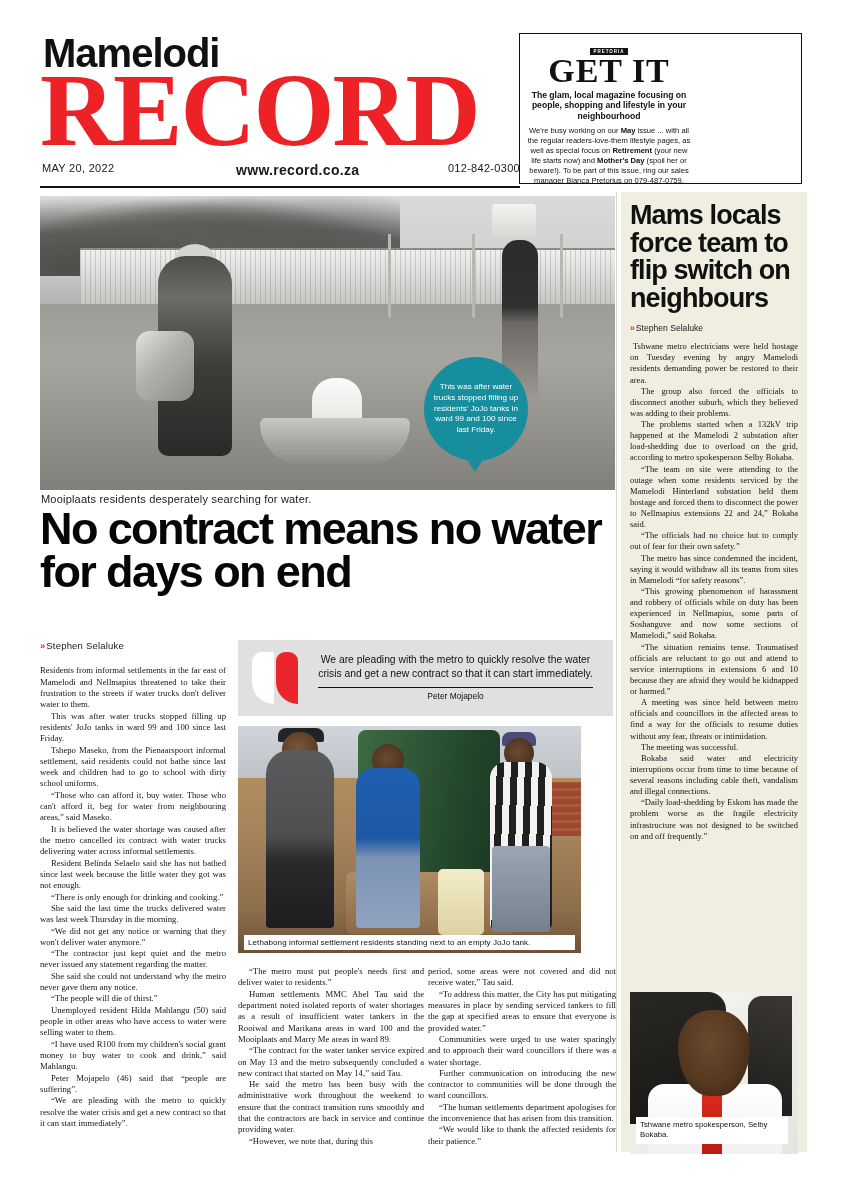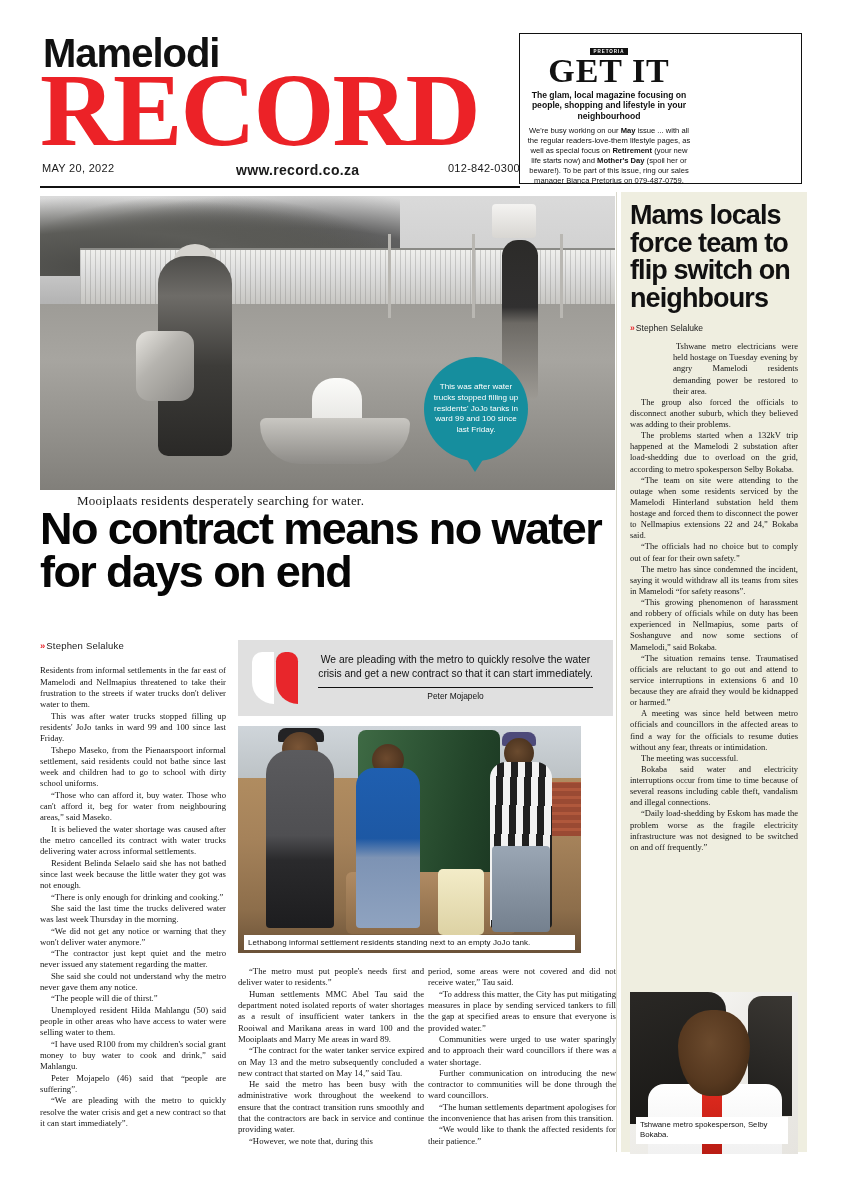--- a/index.html
+++ b/index.html
@@ -113,23 +113,22 @@
     font-family:"Liberation Sans", sans-serif; font-size:8.1px; line-height:1.34;
     text-align:center; display:flex; align-items:center; justify-content:center;
     padding:0 8px;
   }
   .bubble:after { content:""; position:absolute; left:42px; bottom:-11px;
     border-left:9px solid transparent; border-right:9px solid transparent;
     border-top:14px solid #168e9e; }
 
   .hero-caption {
     position:absolute; left:41px; top:493px; width:575px;
-    font-family:Liberation Serif, serif; font-size:13px; color:#1a1a1a;
+    font-family:Liberation Sans, sans-serif; font-size:11px; color:#1a1a1a;
     letter-spacing:.2px;
-    margin-left:36px;
   }
 
   
   .main-headline {
     position:absolute; left:40px; top:508px; width:580px;
     font-family:"Liberation Sans", sans-serif; font-weight:700;
     font-size:45px; line-height:0.95; letter-spacing:-1.6px; color:#060606;
   }
 
   
@@ -212,21 +211,21 @@
   .sb-head {
     font-family:"Liberation Sans", sans-serif; font-weight:700;
     font-size:27px; line-height:1.02; letter-spacing:-0.9px; color:#111;
   }
   .sb-byline { margin-top:11px; font-family:"Liberation Sans", sans-serif;
                font-size:8.6px; color:#1a1a1a; }
   .sb-byline .arrows { color:#e8262b; font-weight:700; margin-right:3px; letter-spacing:-2px; }
   .sb-body { margin-top:8px; font-size:8.5px; line-height:1.31;
              color:#141414; text-align:justify; }
   .sb-body p { text-indent:11px; }
-  .sb-body p.first { text-indent:3px;margin-left:43px; }
+  .sb-body p.first { text-indent:3px; }
 
   .sb-photo { position:absolute; left:9px; top:800px; width:168px; height:162px;
               overflow:hidden; background:#f0abfc; }
   .sbp-bg { position:absolute; inset:0; background:linear-gradient(135deg,#fdfdfd 0%,#efeeea 40%,#e6e4df 100%); }
   .sbp-chair { position:absolute; left:0; top:0; width:96px; height:132px;
                background:linear-gradient(160deg,#2a2825,#171614); border-radius:0 18px 0 0; }
   .sbp-chair2 { position:absolute; right:6px; top:4px; width:44px; height:120px;
                background:linear-gradient(200deg,#3a3733,#1d1c1a); border-radius:14px 0 0 0; }
   .sbp-shirt { position:absolute; left:18px; top:92px; width:134px; height:80px;
                background:linear-gradient(180deg,#ffffff,#efefef); border-radius:16px 16px 0 0; }

